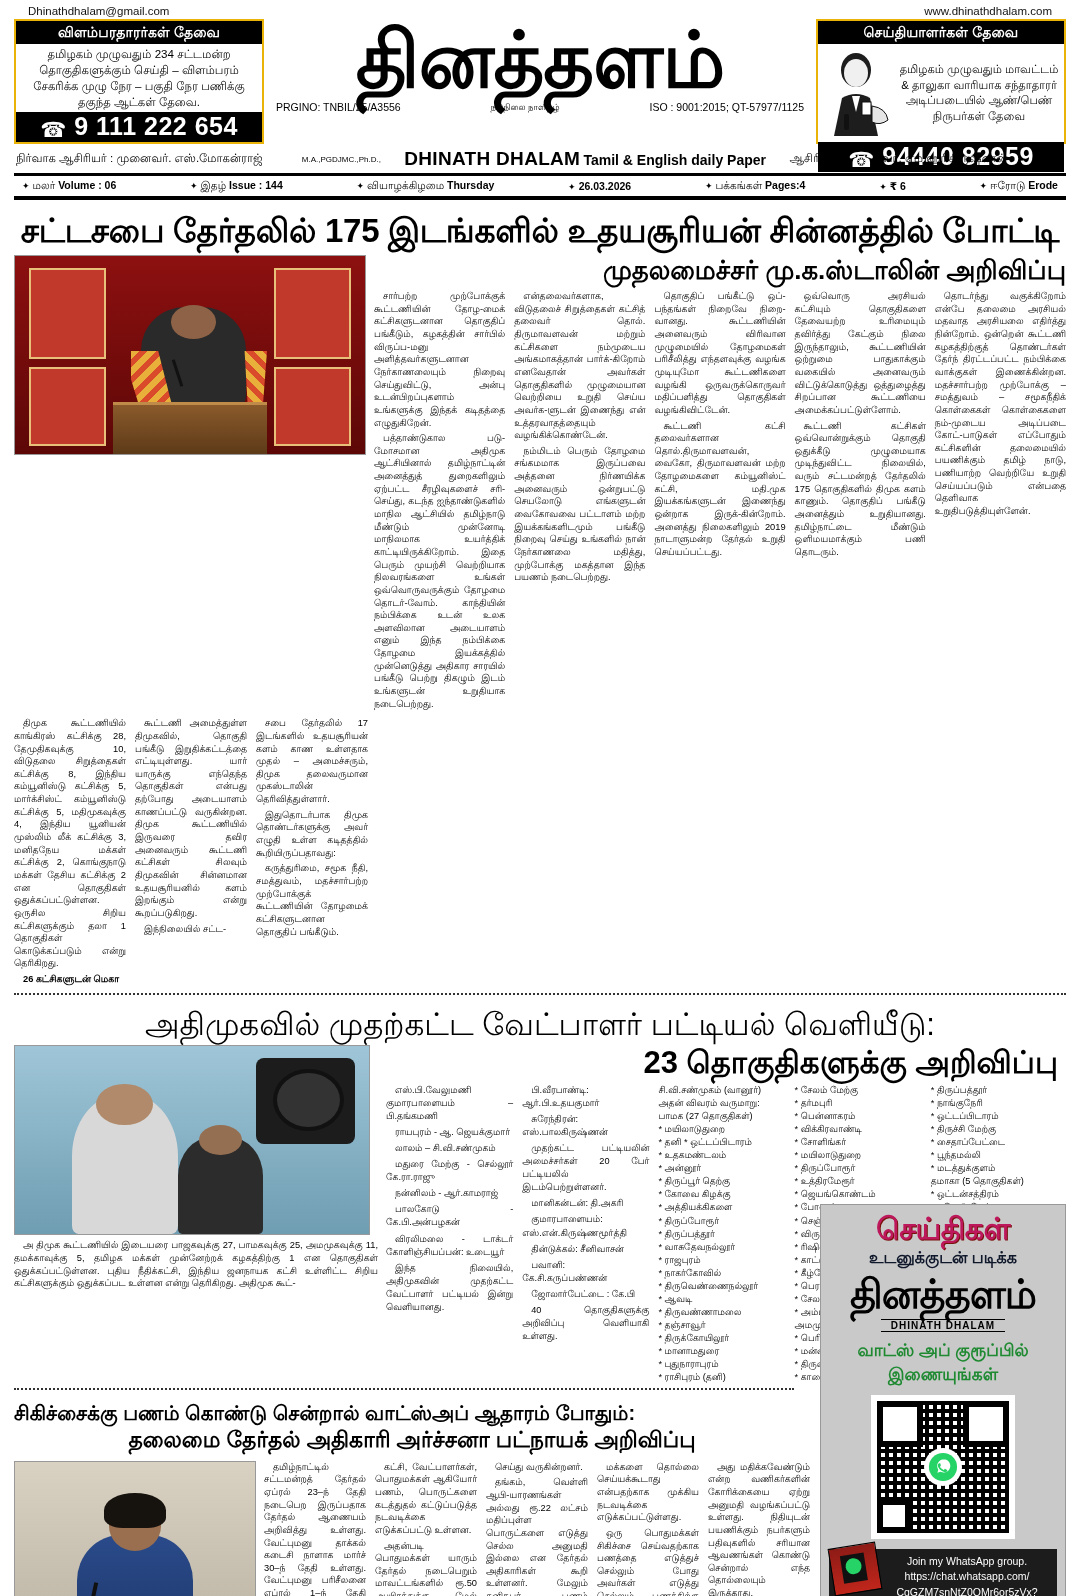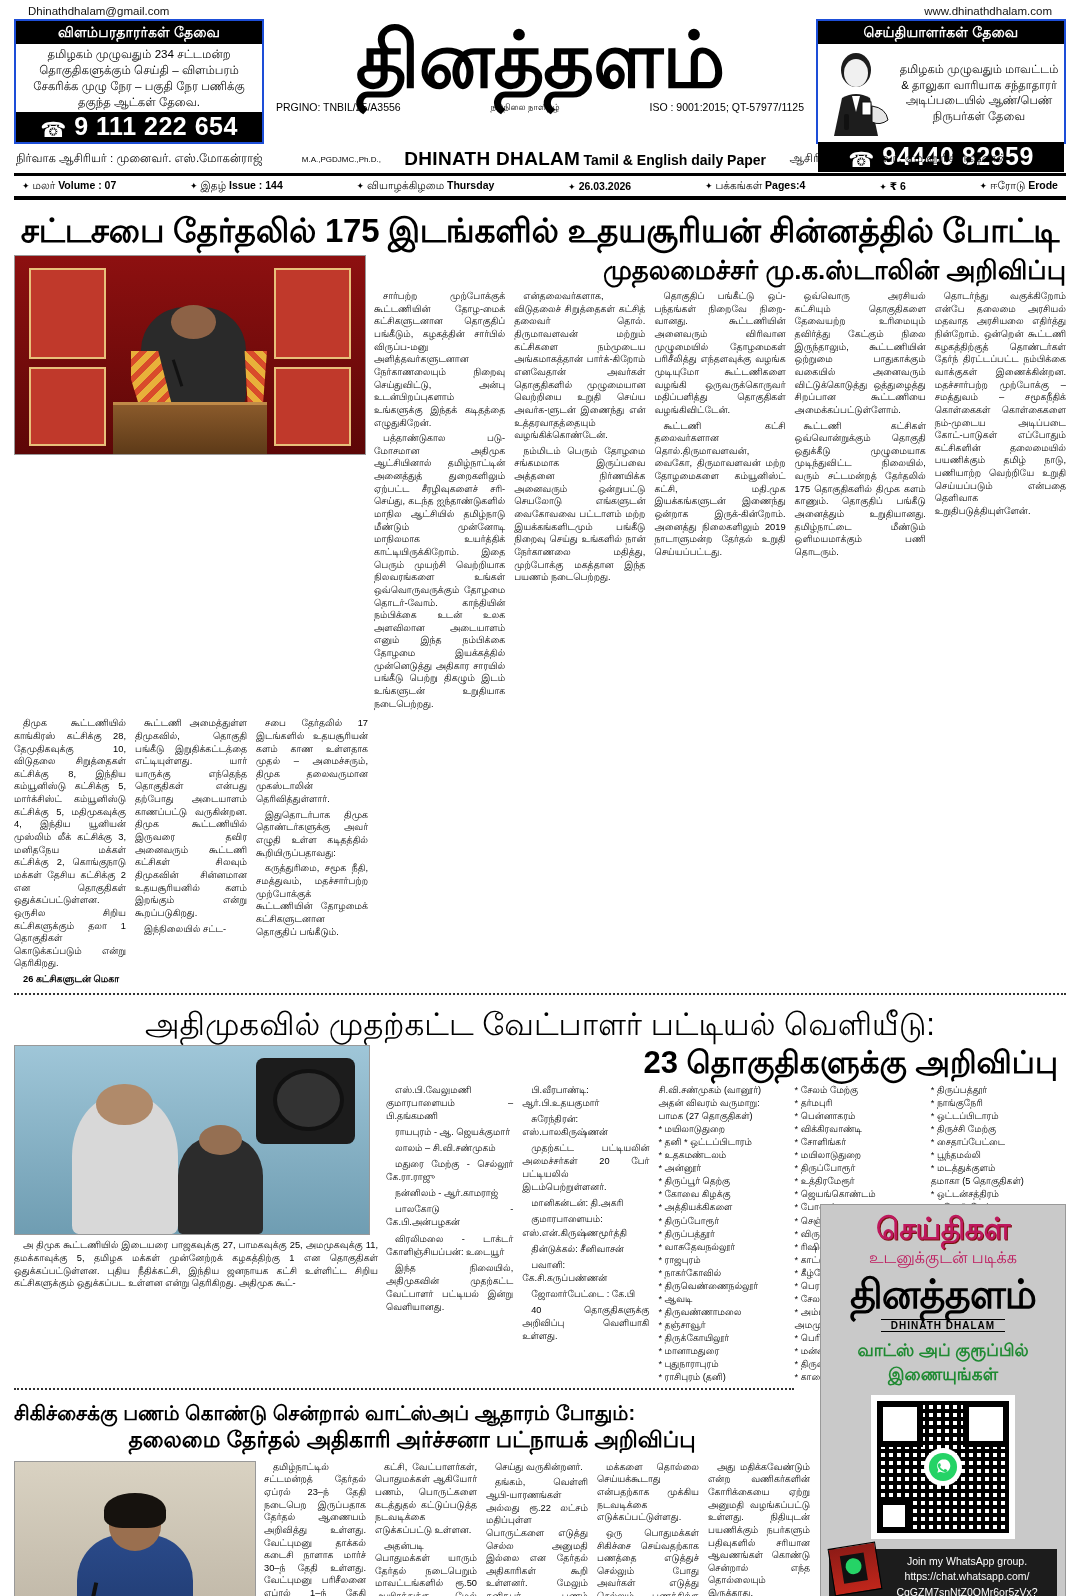--- a/index.html
+++ b/index.html
@@ -12,21 +12,21 @@
   }
   .page { width: 1080px; height: 1596px; position: relative; padding: 0 14px; }
 
   
   .toprow { display: flex; justify-content: space-between; align-items: center;
             font-size: 11.5px; color: #111; padding: 5px 14px 2px 14px; }
 
   
   .masthead { display: flex; align-items: stretch; gap: 6px; height: 125px; }
 
-  .ad-box { width: 250px; border: 2px solid #1d4ed8; background:#000;
+  .ad-box { width: 250px; border: 2px solid #eab308; background:#000;
             display:flex; flex-direction:column; }
   .ad-title { color:#fff; background:#000; text-align:center;
               font-size: 14px; font-weight: bold; padding: 3px 0 2px 0; letter-spacing:.2px;}
   .ad-body { background:#fff; flex:1; display:flex; align-items:center; justify-content:center;
              padding: 2px 4px; }
   .ad-body-text { font-size: 11.6px; line-height: 1.38; text-align:center; }
   .ad-phone { background:#000; color:#fff; text-align:center; font-size: 25px;
               font-weight: bold; letter-spacing: .5px; padding: 1px 0 3px 0; line-height:1.05;}
 
   .ad-right-inner { display:flex; align-items:center; gap:2px; height:100%; }
@@ -114,21 +114,21 @@
   .officer .body{ position:absolute; left:26%; bottom:0; width:48%; height:62%;
                   background: linear-gradient(#2a4a8a,#1d3668); border-radius:38% 38% 4% 4%;}
   .officer .head{ position:absolute; left:39%; bottom:54%; width:22%; height:26%; background:#9a6f4f; border-radius:50%;}
   .officer .hair{ position:absolute; left:37%; bottom:66%; width:26%; height:18%; background:#16120e; border-radius:50% 50% 30% 30%;}
   .officer .mic { position:absolute; left:31%; bottom:12%; width:4px; height:26%; background:#111; transform:rotate(12deg);}
 
   
   .wa-ad { background:#c9c9c9; border:1px solid #999; padding: 9px 8px 6px 8px; text-align:center; }
   .wa-title { color:#be185d; font-size: 30px; font-weight:bold; line-height:1; letter-spacing:-.5px;
               text-shadow: 1px 1px 0 #7a120c; }
-  .wa-sub  { color:#be185d; font-size: 16px; font-weight:normal; margin-top: 5px; }
+  .wa-sub  { color:#0f172a; font-size: 16px; font-weight:bold; margin-top: 5px; }
   .wa-logo { font-family:"Liberation Serif","DejaVu Serif",serif; font-size: 40px; font-weight:bold;
              line-height:1; margin-top: 6px; letter-spacing:-1px; }
   .wa-logo-en { font-size: 10px; font-weight:bold; letter-spacing:1px;
                 border-top:1px solid #000; border-bottom:1px solid #000; display:inline-block;
                 padding: 0 10px; margin-top:1px;}
   .wa-green { color:#1f8a32; font-size: 17px; font-weight:bold; margin-top: 7px; line-height:1.3;}
   .qr-wrap { background:#fff; display:inline-block; padding: 6px; margin-top: 8px; position:relative;}
   .qr { width: 132px; height: 132px; position:relative;
         background-image:
           repeating-linear-gradient(90deg,#000 0 4px,transparent 4px 8px),
@@ -219,21 +219,21 @@
     </span>
     <span>
       <span>ஆசிரியர் : முனைவர். எம்.ஹரிகிருஷ்ணன்</span>
       <span class="small">B.A.,</span>
     </span>
   </div>
 
   <div class="rulebar"></div>
 
   <div class="inforow">
-    <span class="cell"><span class="dot">✦</span><span>மலர்</span> <b>Volume : 07</b></span>
+    <span class="cell"><span class="dot">✦</span><span>மலர்</span> <b>Volume : 06</b></span>
     <span class="cell"><span class="dot">✦</span><span>இதழ்</span> <b>Issue : 144</b></span>
     <span class="cell"><span class="dot">✦</span><span>வியாழக்கிழமை</span> <b>Thursday</b></span>
     <span class="cell"><span class="dot">✦</span><b>26.03.2026</b></span>
     <span class="cell"><span class="dot">✦</span><span>பக்கங்கள்</span> <b>Pages:4</b></span>
     <span class="cell"><span class="dot">✦</span><b>₹ 6</b></span>
     <span class="cell"><span class="dot">✦</span><span>ஈரோடு</span> <b>Erode</b></span>
   </div>
   <div class="thickrule"></div>
 
   <div class="headline1">சட்டசபை தேர்தலில் 175 இடங்களில் உதயசூரியன் சின்னத்தில் போட்டி</div>

